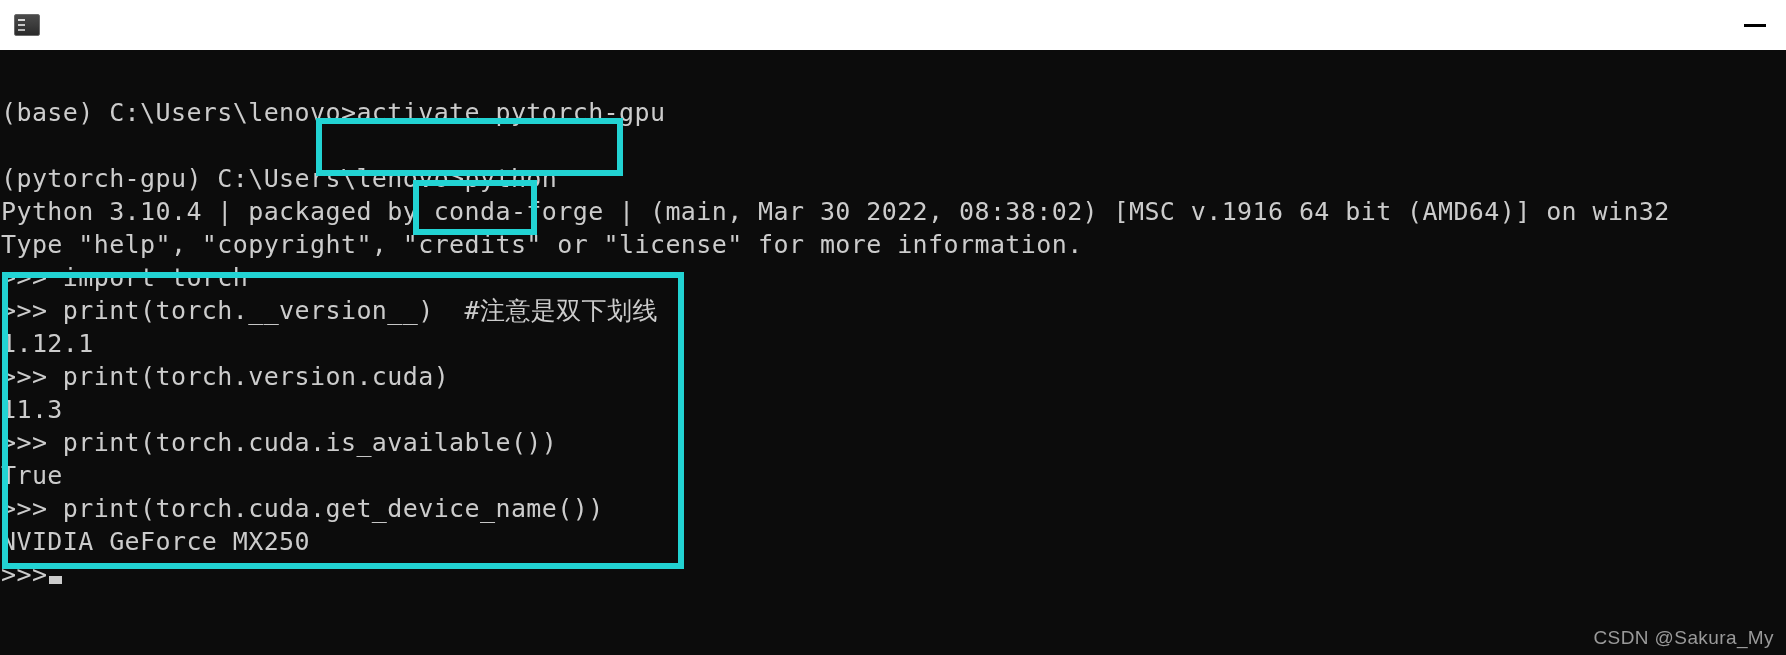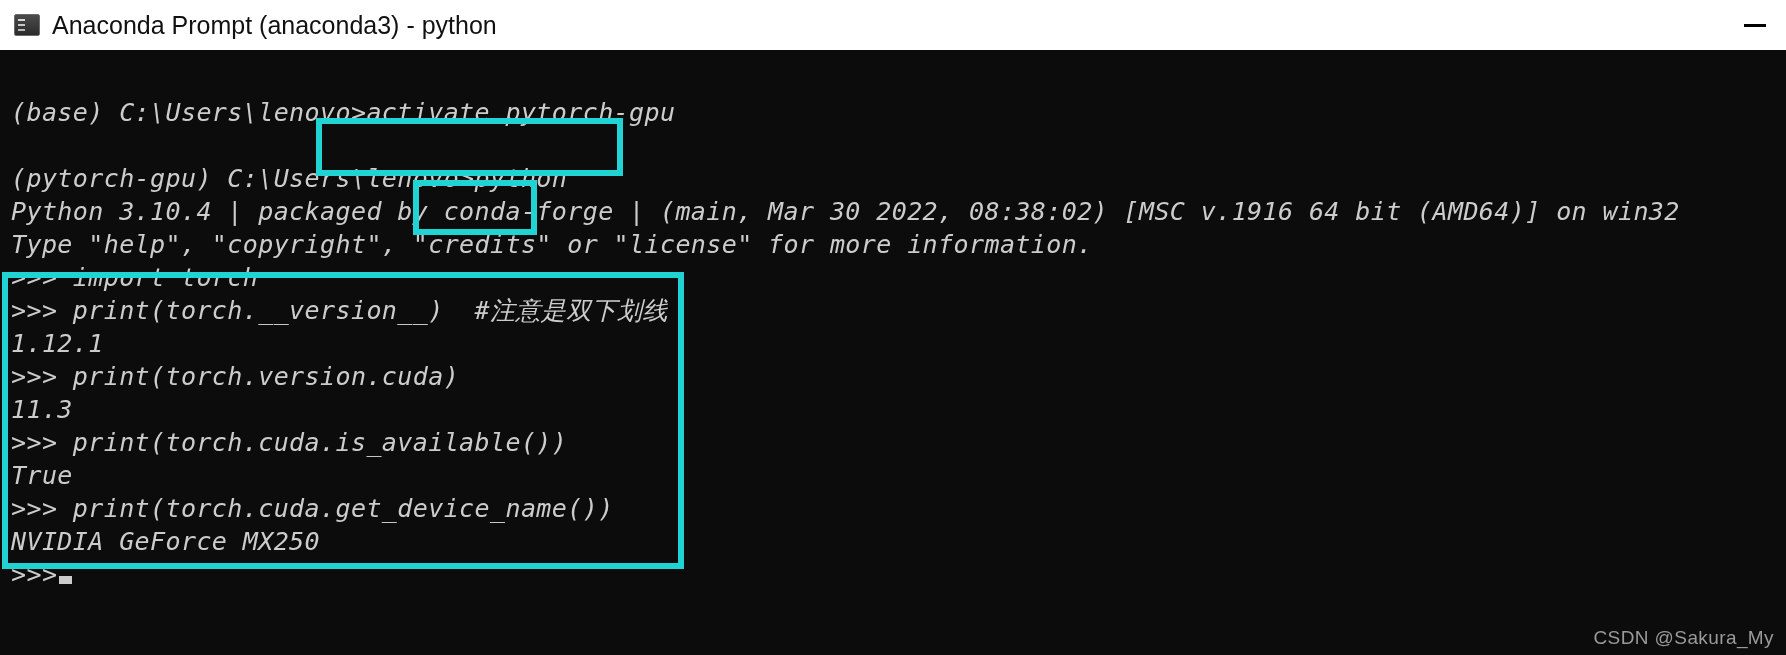--- a/index.html
+++ b/index.html
@@ -100,23 +100,22 @@
     overflow: hidden;
   }
   #console-lines {
     position: absolute;
     left: 0;
     top: 13px;
     width: 1786px;
   }
   .cline {
     height: 33px;
-    padding-left: 11px;
+    padding-left: 1px;
     letter-spacing: 0.4px;
-    font-style: italic;
   }
   .cline.blank { color: transparent; }
   .cursor-block {
     display: inline-block;
     width: 13px;
     height: 8px;
     background: #cccccc;
     vertical-align: -1px;
     margin-left: 2px;
   }
@@ -144,21 +143,20 @@
   }
 </style>
 </head>
 <body>
 
 <div id="window">
 
   <div id="titlebar">
     <div id="title-left">
       <div id="app-icon"></div>
-      <div id="title-text">Anaconda Prompt (anaconda3) - python</div>
     </div>
     <div id="window-controls">
       <div class="win-btn">
         <span class="glyph"></span>
       </div>
     </div>
   </div>
 
   <div id="console">
     <div id="console-lines"><div class="cline blank">&nbsp;</div><div class="cline">(base) C:\Users\lenovo&gt;activate pytorch-gpu</div><div class="cline blank">&nbsp;</div><div class="cline">(pytorch-gpu) C:\Users\lenovo&gt;python</div><div class="cline">Python 3.10.4 | packaged by conda-forge | (main, Mar 30 2022, 08:38:02) [MSC v.1916 64 bit (AMD64)] on win32</div><div class="cline">Type "help", "copyright", "credits" or "license" for more information.</div><div class="cline">&gt;&gt;&gt; import torch</div><div class="cline">&gt;&gt;&gt; print(torch.__version__)  #注意是双下划线</div><div class="cline">1.12.1</div><div class="cline">&gt;&gt;&gt; print(torch.version.cuda)</div><div class="cline">11.3</div><div class="cline">&gt;&gt;&gt; print(torch.cuda.is_available())</div><div class="cline">True</div><div class="cline">&gt;&gt;&gt; print(torch.cuda.get_device_name())</div><div class="cline">NVIDIA GeForce MX250</div><div class="cline">&gt;&gt;&gt;<span class="cursor-block"></span></div></div>

